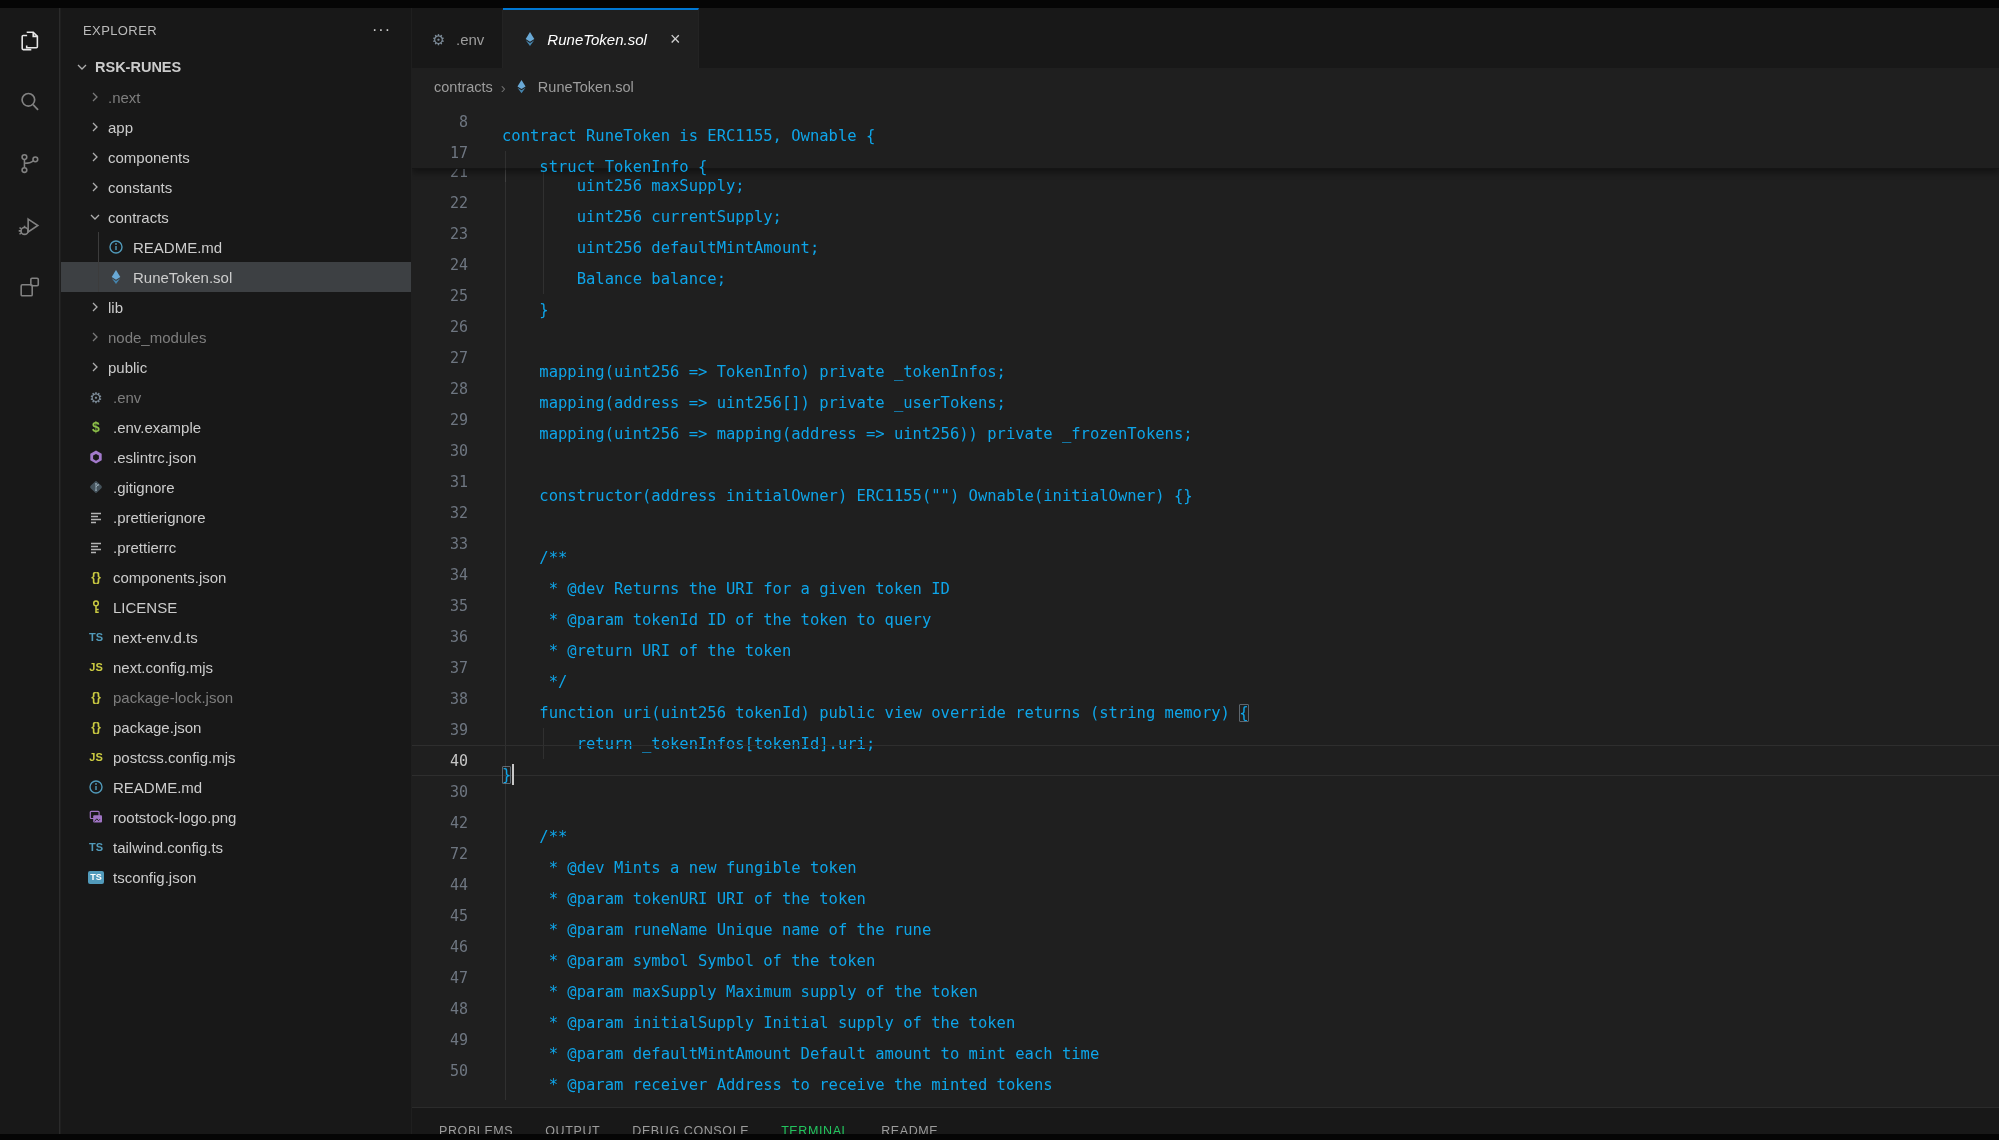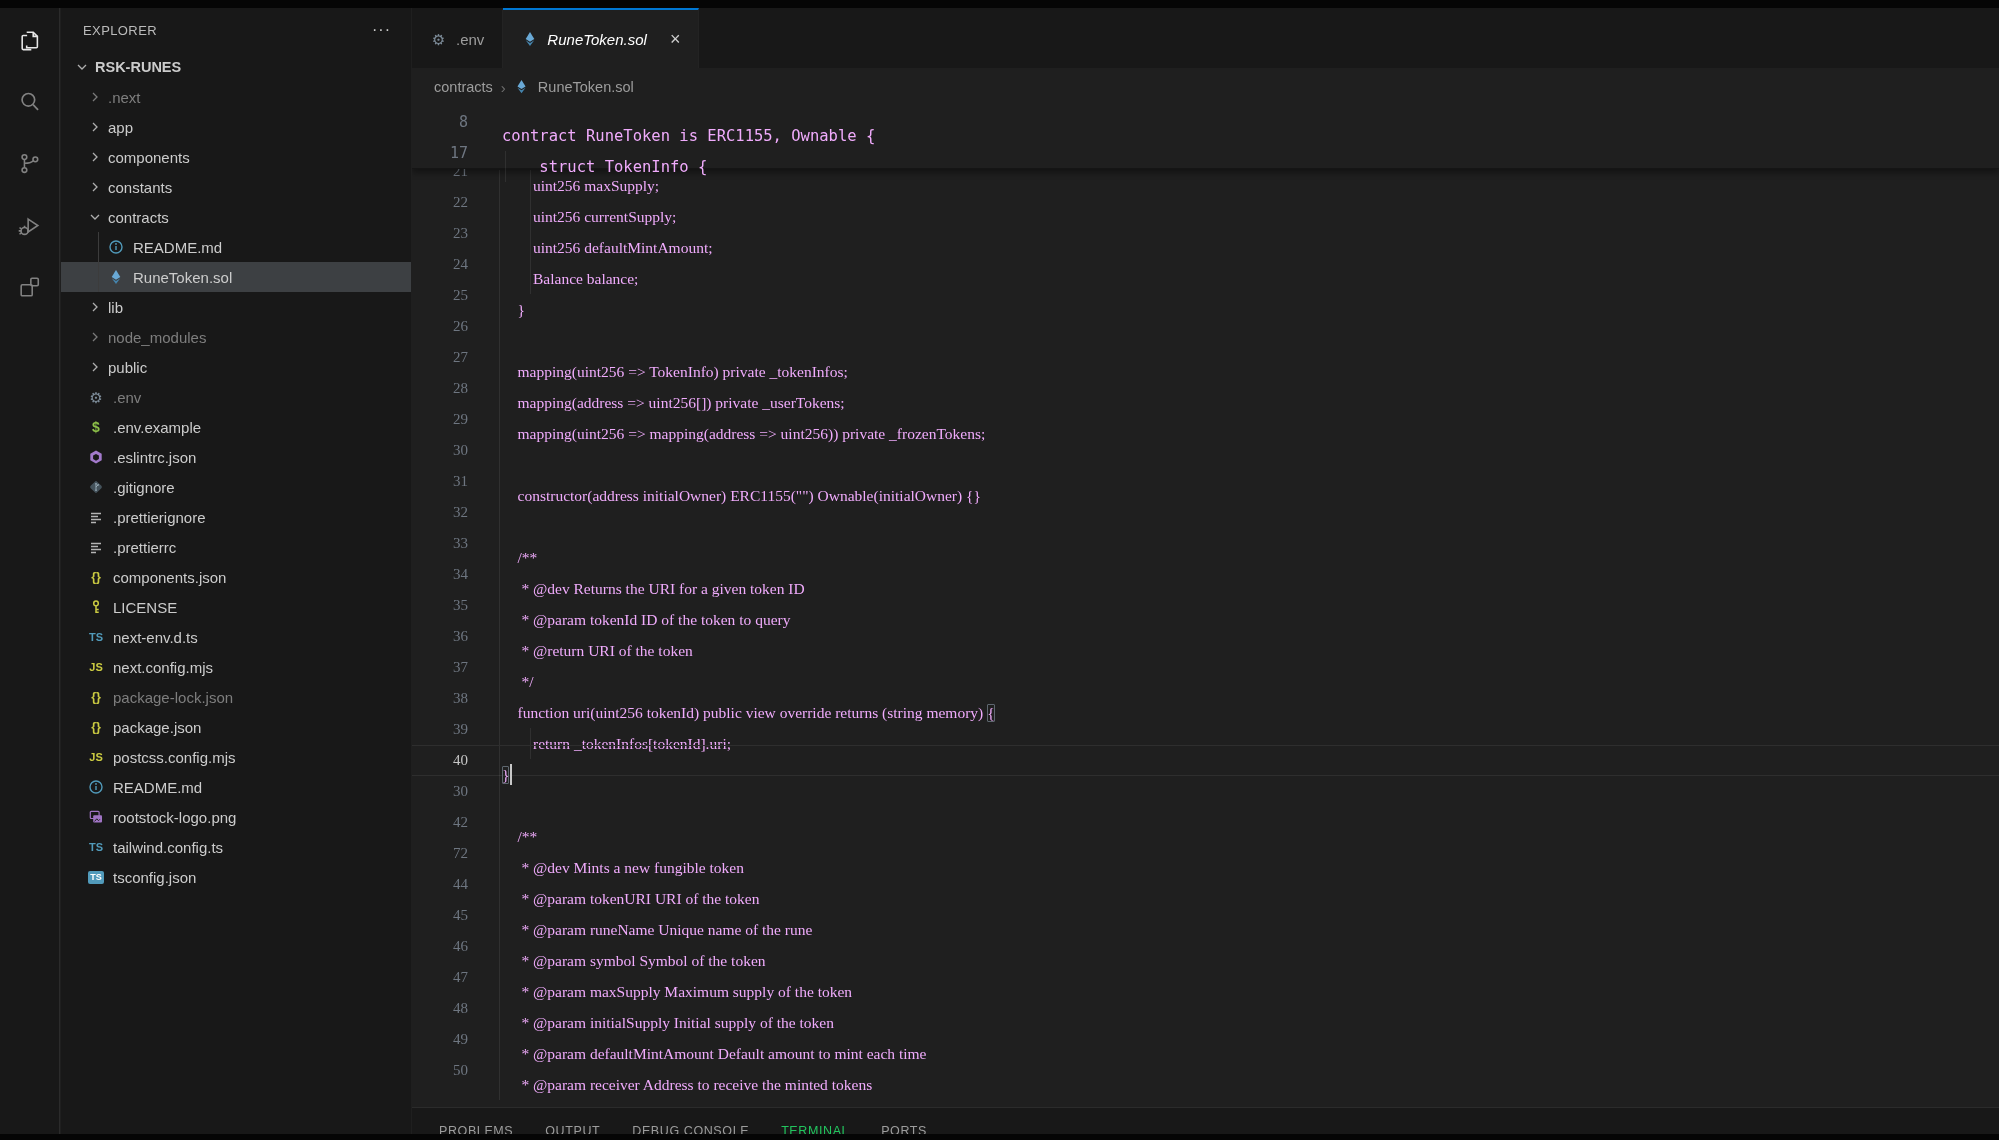--- a/index.html
+++ b/index.html
@@ -53,24 +53,24 @@
   .tab.preview .tab-label{font-style:italic;}
   .tab .close{margin-left:14px;color:#cfcfcf;font-size:18px;line-height:1;}
 
   .breadcrumbs{height:38px;display:flex;align-items:center;padding-left:22px;gap:8px;
                color:#9d9d9d;font-size:14.5px;flex:none;background:var(--bg-editor);}
   .breadcrumbs .sep{color:#6e6e6e;font-size:15px;}
   .breadcrumbs .bicon{width:16px;height:16px;}
   .breadcrumbs .bicon svg{width:15px;height:15px;}
 
   .editor{position:relative;flex:1;overflow:hidden;font-family:"DejaVu Sans Mono", monospace;font-size:15.5px;}
-  .code-lines{position:absolute;left:0;top:50px;right:0;font-family:Liberation Serif, serif;}
+  .code-lines{position:absolute;left:0;top:50px;right:0;}
   .cl{height:31px;display:flex;align-items:center;position:relative;}
   .cl .num{width:56px;text-align:right;color:#6e7681;flex:none;font-size:15px;}
-  .cl .txt{padding-left:34px;white-space:pre;color:#f0abfc;position:relative;flex:1;height:100%;
+  .cl .txt{padding-left:34px;white-space:pre;color:#0ea5e9;position:relative;flex:1;height:100%;
            display:flex;align-items:center;margin-top:28px;}
   .cl.active{box-shadow:inset 0 1px 0 #2e2e2e, inset 0 -1px 0 #2e2e2e;}
   .cl.active .num{color:#c6c6c6;}
   .guide{position:absolute;top:0;bottom:0;width:1px;background:rgba(255,255,255,.08);}
   .bm{outline:1px solid #5e676f;outline-offset:-1px;border-radius:1px;}
   .cursor{display:inline-block;width:2px;height:21px;background:#c8c8c8;vertical-align:middle;margin-left:0.5px;}
   .sticky{position:absolute;top:0;left:0;right:0;z-index:3;background:var(--bg-editor);
           border-bottom:1px solid #151515;box-shadow:0 4px 6px rgba(0,0,0,.38);}
 
   
@@ -509,17 +509,17 @@
           <span class="num">17</span>
           <span class="txt"><i class="guide" style="left:4ch"></i>    struct TokenInfo {</span>
         </div>
       </div>
   </div>
   <div class="panel" id="panel">
       <div class="ptab">PROBLEMS</div>
       <div class="ptab">OUTPUT</div>
       <div class="ptab">DEBUG CONSOLE</div>
       <div class="ptab active">TERMINAL</div>
-      <div class="ptab">PORTS</div>
+      <div class="ptab">README</div>
     </div>
 </div>
 
 <div class="bottom-strip"></div>
 
 </body></html>

